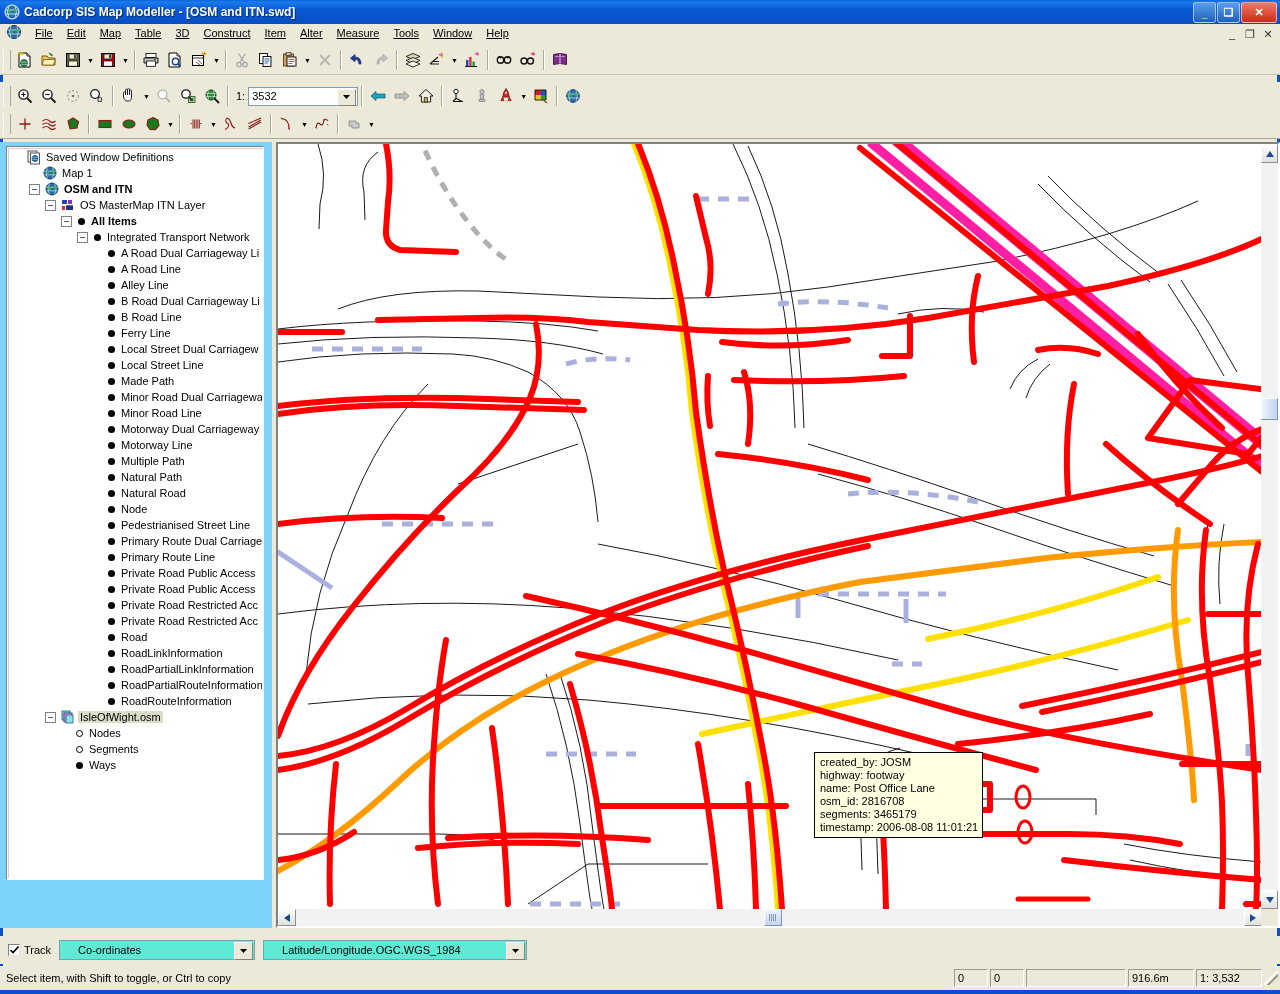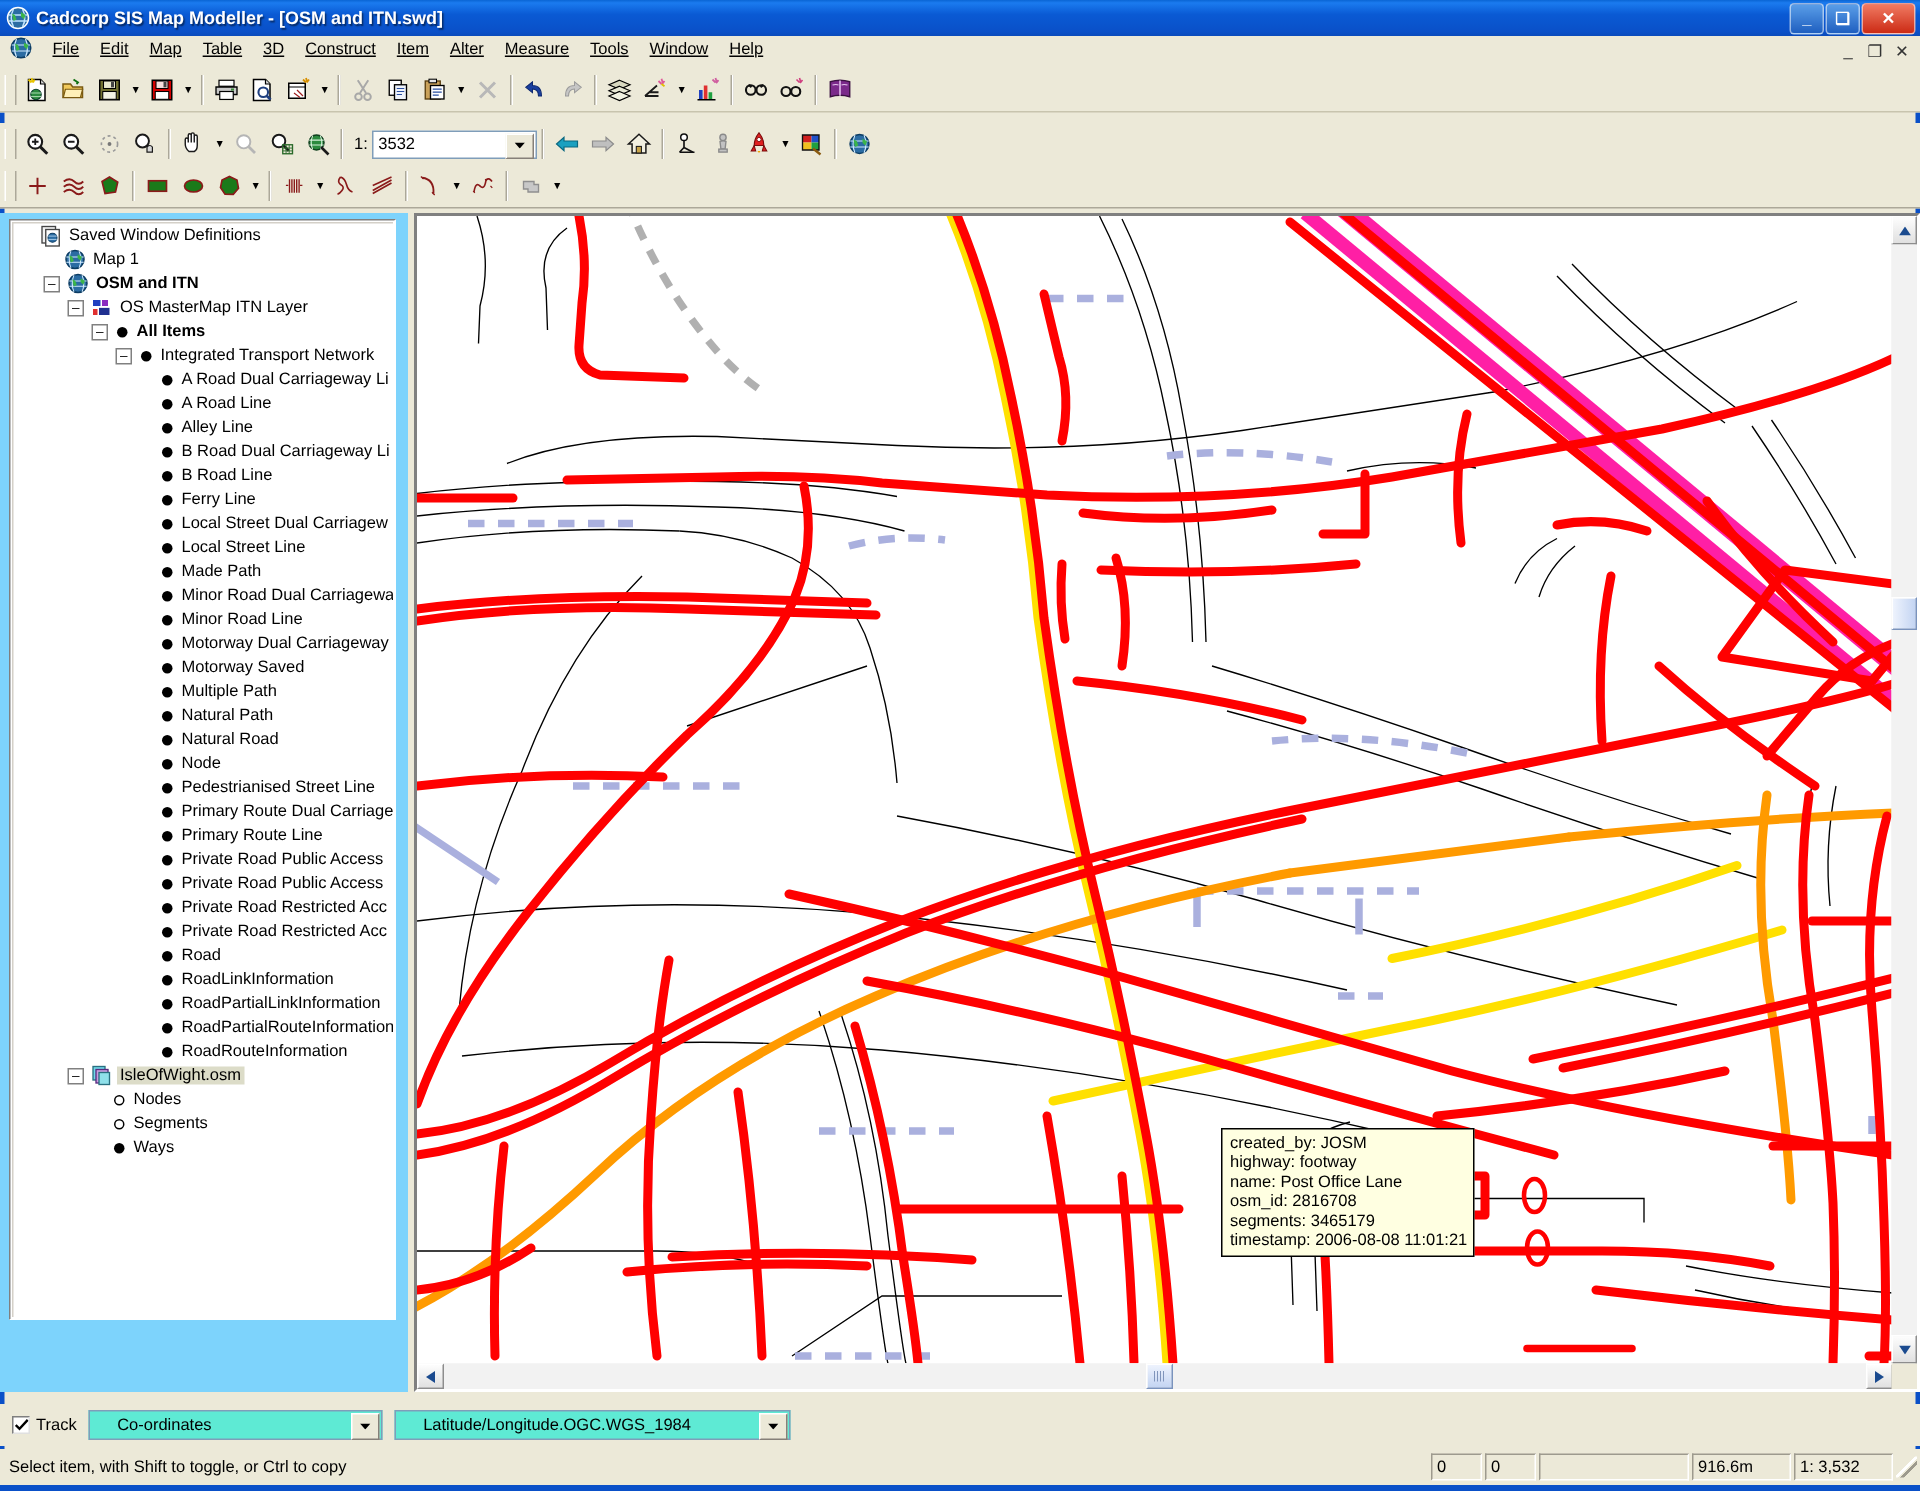--- a/index.html
+++ b/index.html
@@ -766,21 +766,21 @@
           <div class="trow">
             <span class="spacer" style="width: 84px;"></span>
             <span class="spacer" style="width: 13px;"></span>
             <span class="dot"></span>
             <span class="lbl">Motorway Dual Carriageway</span>
           </div>
           <div class="trow">
             <span class="spacer" style="width: 84px;"></span>
             <span class="spacer" style="width: 13px;"></span>
             <span class="dot"></span>
-            <span class="lbl">Motorway Saved</span>
+            <span class="lbl">Motorway Line</span>
           </div>
           <div class="trow">
             <span class="spacer" style="width: 84px;"></span>
             <span class="spacer" style="width: 13px;"></span>
             <span class="dot"></span>
             <span class="lbl">Multiple Path</span>
           </div>
           <div class="trow">
             <span class="spacer" style="width: 84px;"></span>
             <span class="spacer" style="width: 13px;"></span>

